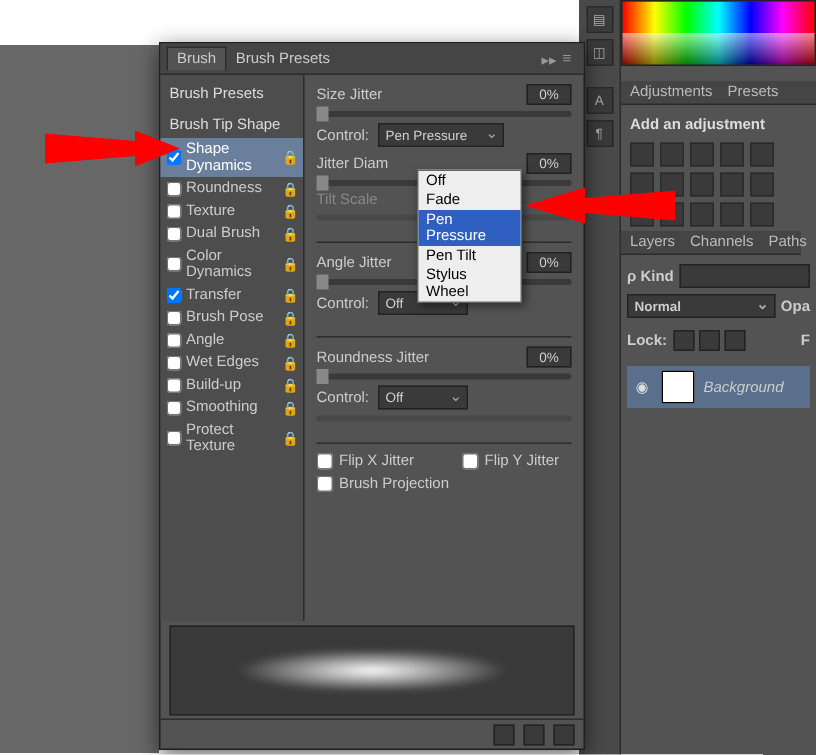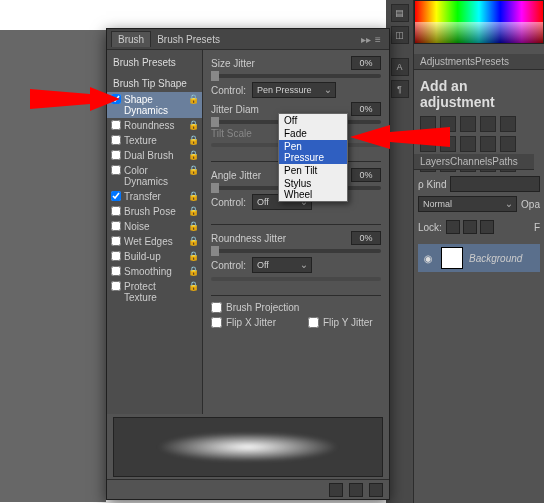--- a/index.html
+++ b/index.html
@@ -6,46 +6,46 @@
 body { background:#fff; width:544px; height:503px; overflow:hidden; position:relative; }
 .canvas-bg { position:absolute; left:0; top:0; width:390px; height:30px; background:#fff; }
 .right-gutter { position:absolute; right:0; top:0; width:158px; height:503px; background:#535353; color:#d0d0d0; }
 .gutter-stripe { position:absolute; left:0; top:0; width:28px; height:503px; background:#4a4a4a; border-right:1px solid #2c2c2c; }
 .gutter-stripe .gicon { width:18px; height:18px; margin:4px auto; background:#3a3a3a; border:1px solid #2a2a2a; display:flex; align-items:center; justify-content:center; color:#aaa; font-size:9px; }
 .gutter-stripe .sep { height:6px; }
 .swatches { position:absolute; left:28px; top:0; right:0; height:44px; background:linear-gradient(90deg,#ff0000,#ffff00,#00ff00,#00ffff,#0000ff,#ff00ff,#ff0000); border:1px solid #222; }
 .swatches::after { content:""; position:absolute; bottom:0; left:0; right:0; height:50%; background:linear-gradient(#fff,#000); opacity:.5; }
 .gb-label { position:absolute; left:135px; top:2px; color:#ccc; font-size:9px; line-height:11px; }
 .adj-head { position:absolute; left:28px; top:54px; right:0; }
-.tabs2 { display:flex; padding:2px 6px; background:#454545; border-bottom:1px solid #2c2c2c; color:#bbb; }
+.tabs2 { display:flex; gap:10px; padding:2px 6px; background:#454545; border-bottom:1px solid #2c2c2c; color:#bbb; }
 .tabs2 span { font-size:10px; }
 .adj-body { position:absolute; left:28px; top:72px; right:0; padding:6px 6px; color:#ddd; }
-.adj-body .title { font-weight:bold; margin-bottom:6px; font-size:14px; }
+.adj-body .title { font-weight:bold; margin-bottom:6px; font-size:10px; }
 .adj-row { display:flex; gap:4px; margin-bottom:4px; flex-wrap:wrap; }
 .adj-row i { width:16px; height:16px; background:#3a3a3a; border:1px solid #2a2a2a; display:inline-block; }
 .layers-head { position:absolute; left:28px; top:154px; right:10px; }
 .layers-body { position:absolute; left:28px; top:172px; right:0; padding:4px; color:#ccc; }
-.ly-row { display:flex; align-items:center; gap:4px; margin-bottom:4px; }
+.ly-row { display:flex; align-items:center; gap:4px; margin-bottom:4px;font-weight:bold; }
 .ly-sel { flex:1; height:16px; background:#3a3a3a; border:1px solid #222; }
 .ly-lock { display:flex; gap:3px; margin:4px 0; }
 .ly-lock i { width:14px; height:14px; background:#3a3a3a; border:1px solid #222; display:inline-block; }
 .ly-item { display:flex; align-items:center; gap:6px; background:#5a6f8c; padding:3px; margin-top:6px; }
 .ly-item .thumb { width:22px; height:22px; background:#fff; border:1px solid #000; }
 .ly-item .eye { width:14px; text-align:center; color:#ddd; }
 
 .brush-panel { position:absolute; left:106px; top:28px; width:284px; height:472px; background:#535353; border:1px solid #1f1f1f; box-shadow:0 4px 14px rgba(0,0,0,0.6); color:#d0d0d0; }
 .bp-top { display:flex; align-items:center; background:#454545; border-bottom:1px solid #2c2c2c; height:21px; padding:0 4px; }
 .bp-top .tab { padding:2px 6px; font-size:10px; color:#ccc; }
 .bp-top .tab.active { background:#535353; border:1px solid #2c2c2c; border-bottom:none; }
 .bp-top .menu { margin-left:auto; display:flex; gap:4px; }
 .bp-top .menu i { width:10px; height:10px; display:inline-block; color:#999; font-style:normal; }
 .bp-body { display:flex; height:calc(100% - 18px - 88px); }
 .bp-left { width:96px; background:#4d4d4d; border-right:1px solid #2c2c2c; padding:4px 0; }
 .bp-left .hdr { font-size:10px; padding:3px 6px; color:#ddd; }
-.bp-left .item { display:flex; align-items:flex-start; padding:2px 4px; font-size:10px; color:#ccc; gap:3px; position:relative; }
+.bp-left .item { display:flex; align-items:center; padding:2px 4px; font-size:10px; color:#ccc; gap:3px; position:relative; }
 .bp-left .item.active { background:#6a7f9c; color:#fff; }
 .bp-left .item .lock { margin-left:auto; width:10px; height:10px; font-size:9px; color:#999; }
 .bp-left .item input[type=checkbox]{ width:10px; height:10px; }
 .bp-right { flex:1; padding:6px 8px; position:relative; }
 .sec { margin-bottom:14px; }
 .sec .lbl { font-size:10px; color:#ccc; }
 .sec-row { display:flex; align-items:center; gap:6px; margin-bottom:4px; }
 .slider { flex:1; height:4px; background:#3a3a3a; position:relative; border-radius:2px; }
 .slider .knob { position:absolute; left:0; top:-3px; width:8px; height:10px; background:#888; }
 .pct { width:30px; height:14px; background:#3a3a3a; border:1px solid #222; font-size:9px; text-align:center; line-height:13px; }
@@ -191,21 +191,21 @@
           <span>Transfer</span>
           <span class="lock">🔒</span>
         </div>
       <div class="item">
           <input type="checkbox" style="">
           <span>Brush Pose</span>
           <span class="lock">🔒</span>
         </div>
       <div class="item">
           <input type="checkbox" style="">
-          <span>Noise</span>
+          <span>Angle</span>
           <span class="lock">🔒</span>
         </div>
       <div class="item">
           <input type="checkbox" style="">
           <span>Wet Edges</span>
           <span class="lock">🔒</span>
         </div>
       <div class="item">
           <input type="checkbox" style="">
           <span>Build-up</span>
@@ -287,37 +287,37 @@
         <div class="sec-row">
             <span class="lbl">Control:</span>
             <span class="select">Off</span>
           </div>
         <div class="sec-row">
             <div class="slider" style="opacity:.4"></div>
           </div>
       </div>
       <div class="divider"></div>
       <div class="sec">
-        <div class="sec-row">
-          <label class="chk">
-              <input type="checkbox" style="">
-              <span>Brush Projection</span>
-            </label>
-        </div>
         <div class="sec-row">
           <label class="chk">
               <input type="checkbox" style="">
               <span>Flip X Jitter</span>
             </label>
           <span style="width:20px"></span>
           <label class="chk">
               <input type="checkbox" style="">
               <span>Flip Y Jitter</span>
             </label>
         </div>
+        <div class="sec-row">
+          <label class="chk">
+              <input type="checkbox" style="">
+              <span>Brush Projection</span>
+            </label>
+        </div>
       </div>
     </div>
   </div>
   <div class="preview">
       <div class="stroke"></div>
     </div>
   <div class="footer">
     <i></i>
     <i></i>
     <i></i>

